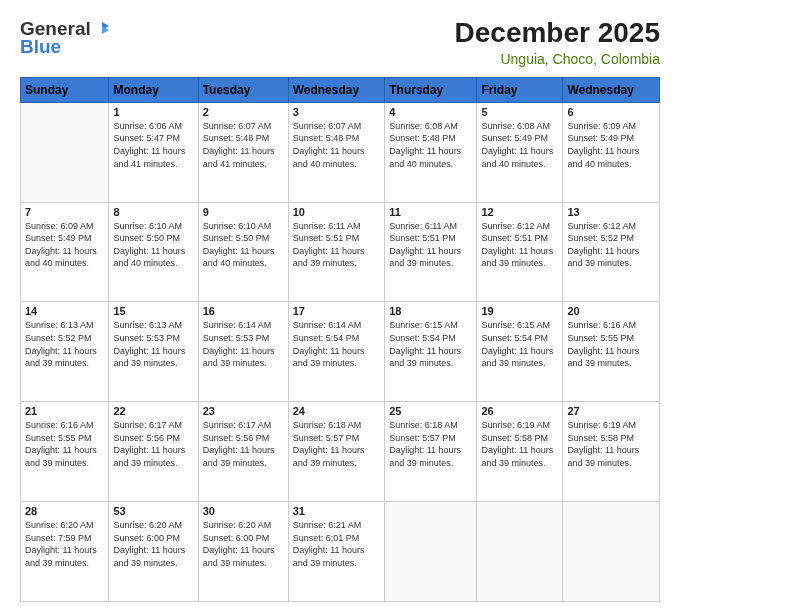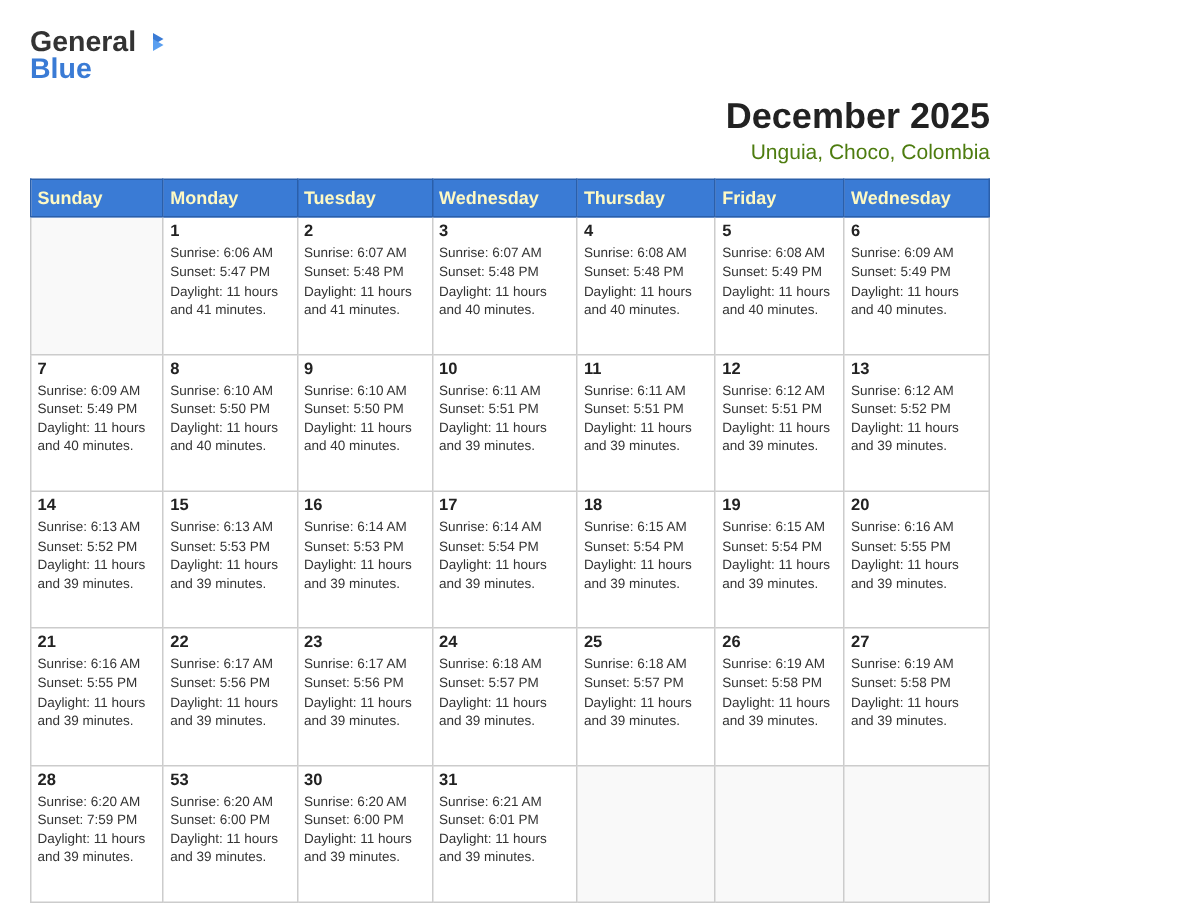--- a/index.html
+++ b/index.html
@@ -30,39 +30,38 @@
     }
     .logo-line {
       display: flex;
       align-items: center;
       gap: 2px;
     }
     .title-block {
       text-align: right;
     }
     .month-title {
-      font-size: 24px;
+      font-size: 28px;
       font-weight: bold;
       color: #222;
       line-height: 1.1;
-      margin-top: 47px;
     }
     .location {
       font-size: 14px;
       color: #4d7c0f;
       margin-top: 2px;
     }
     .calendar {
       width: 100%;
       border-collapse: collapse;
       flex: 1;
     }
     .calendar th {
       background: #3a7bd5;
-      color: #fef9c3;
+      color: #000000;
       font-size: 12px;
       font-weight: bold;
       padding: 5px 4px;
       text-align: left;
       border: 1px solid #2a5faa;
     }
     .calendar td {
       border: 1px solid #ccc;
       vertical-align: top;
       padding: 3px 4px;

